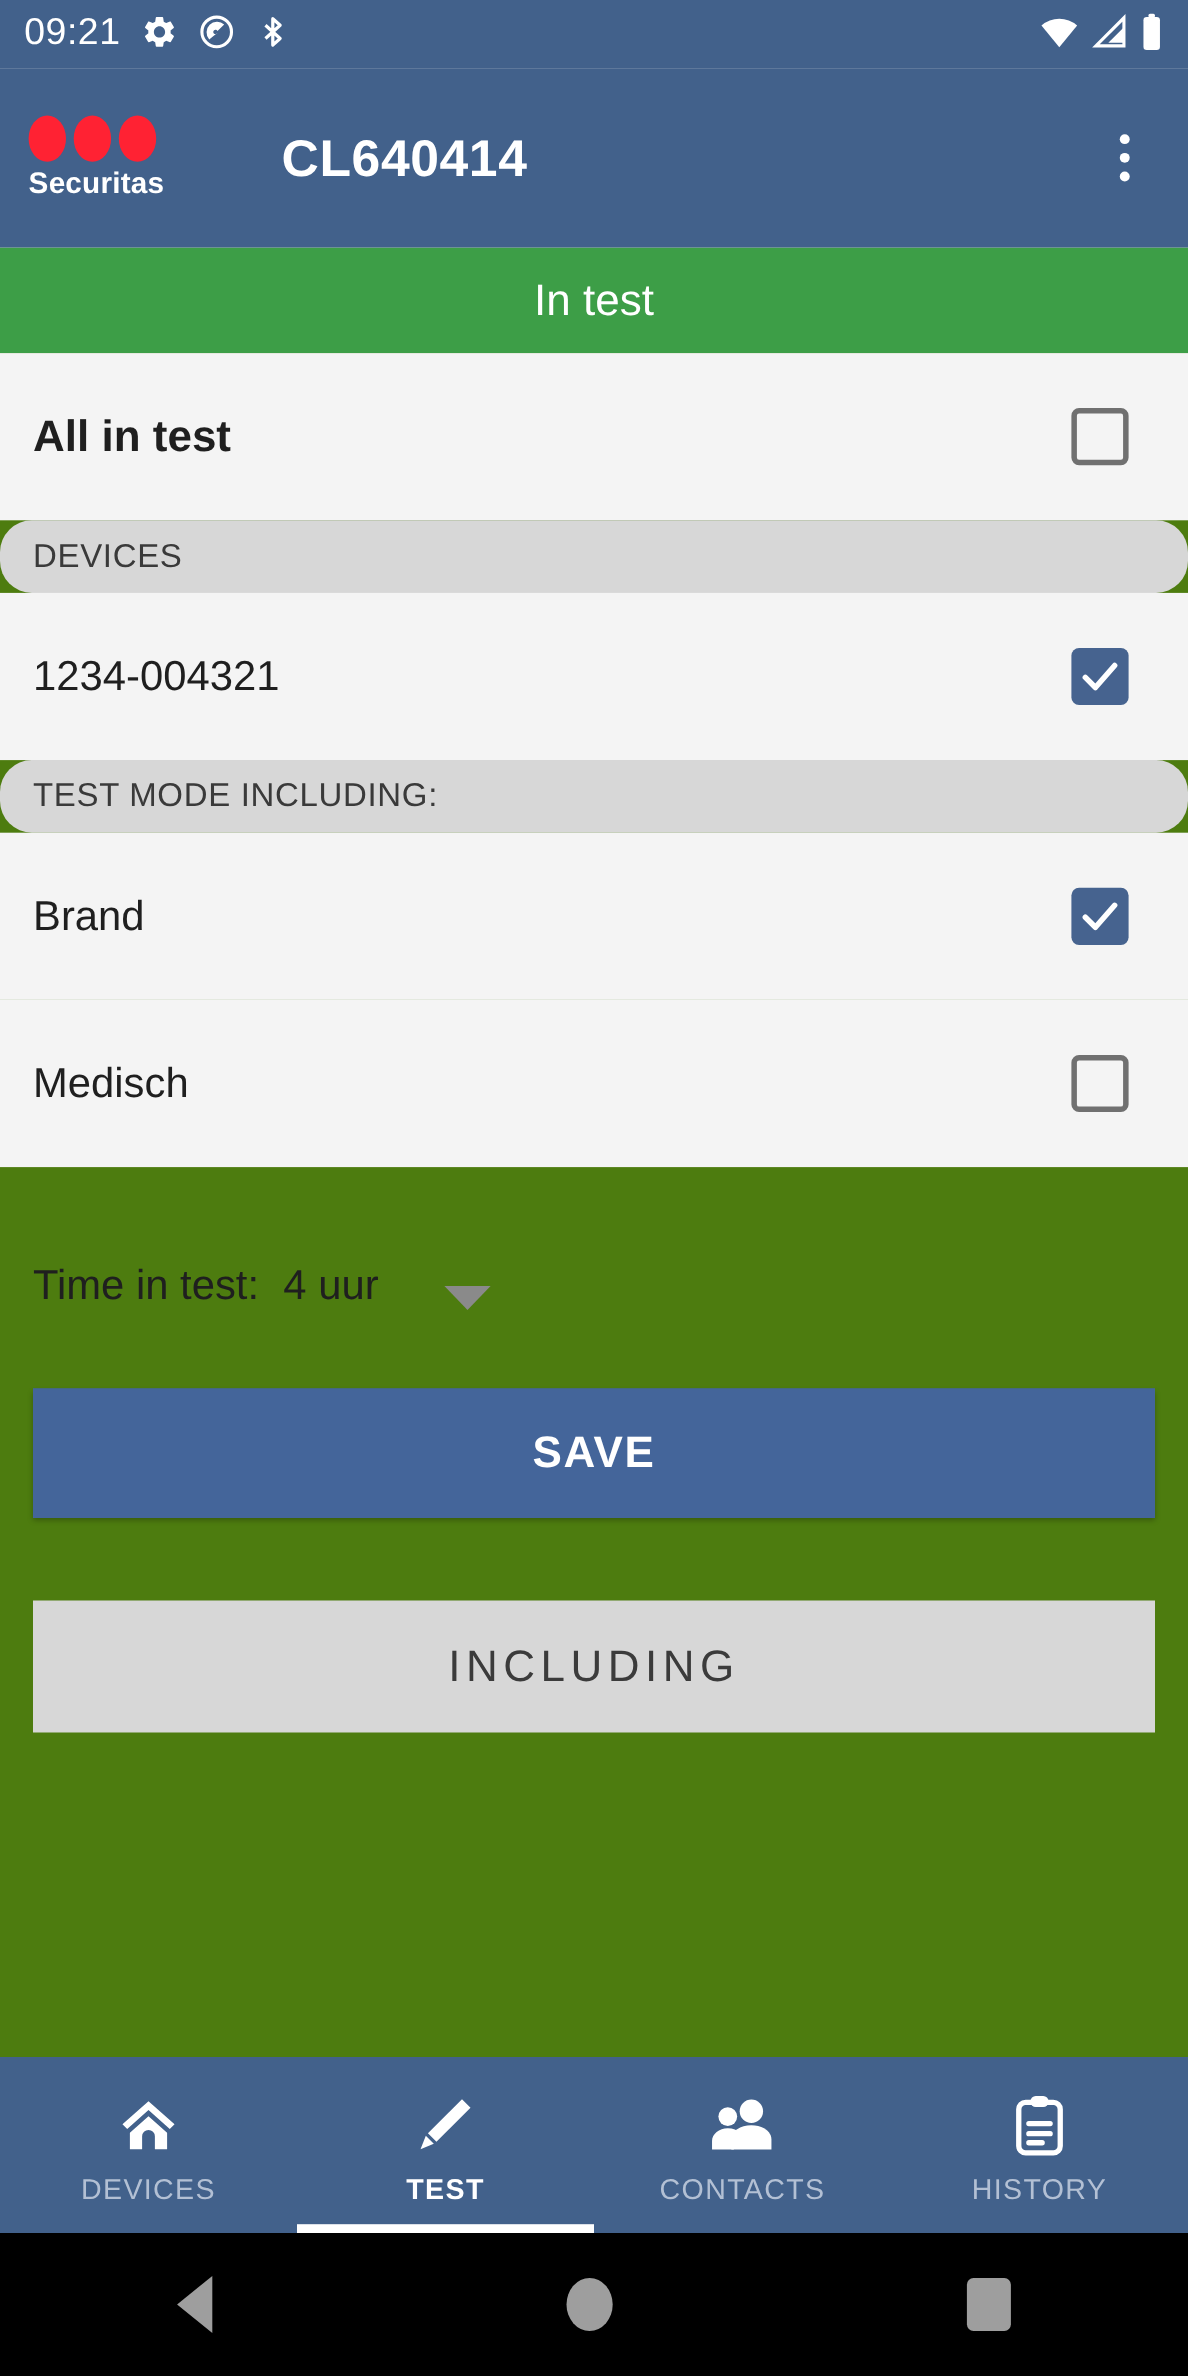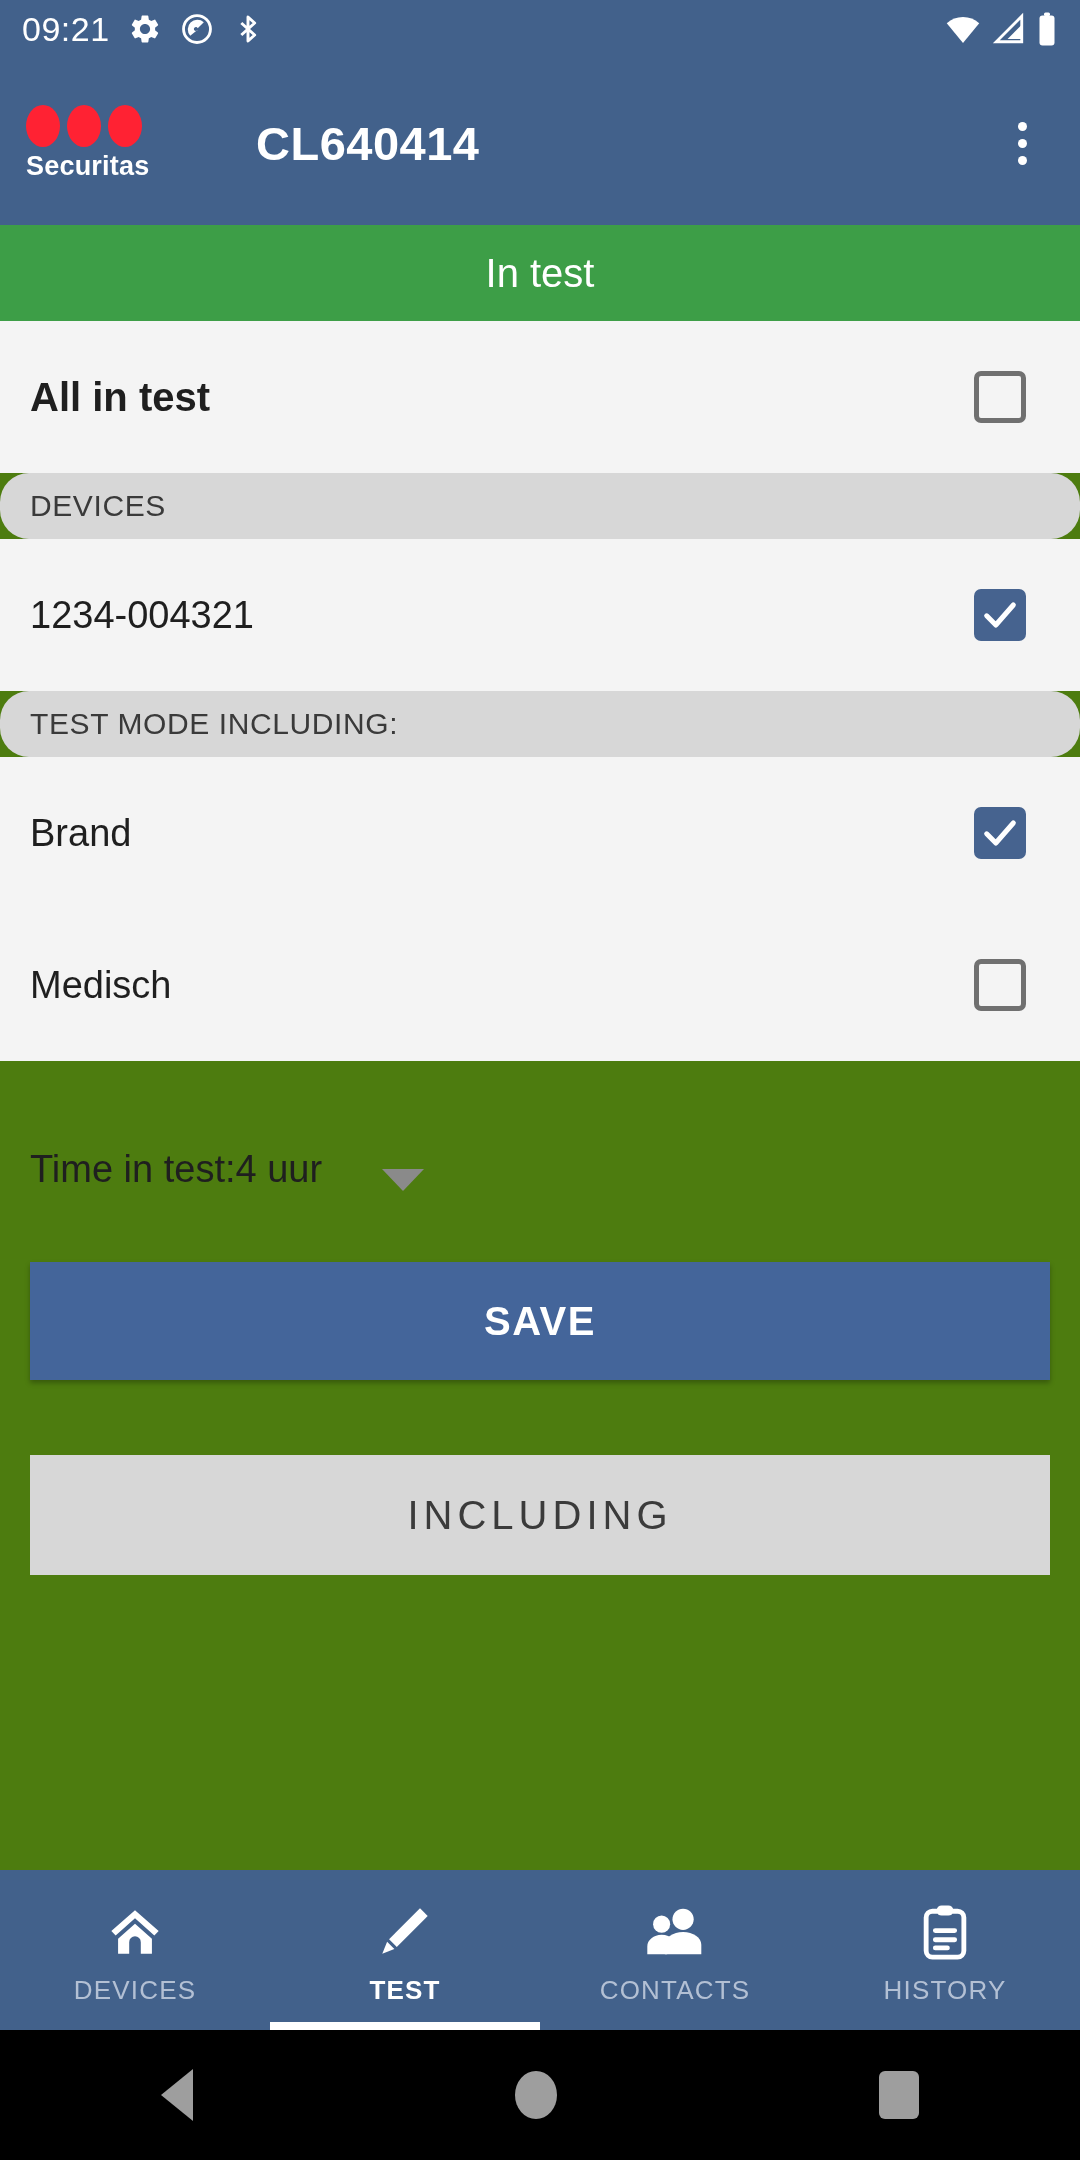--- a/index.html
+++ b/index.html
@@ -52,21 +52,21 @@
   
   .cbox { width:52px; height:52px; border-radius:7px; flex:0 0 auto;
     display:flex; align-items:center; justify-content:center; margin-right:24px; }
   .cbox.off { border:5px solid #707070; background:transparent; }
   .cbox.on { background:#46638F; }
   .cbox.on svg { display:block; }
 
   
   .timerow { height:130px; display:flex; align-items:flex-end; padding:0 30px; }
   .time-label { font-size:38px; color:#1f1f1f; }
-  .time-value { font-size:38px; color:#1f1f1f; margin-left:0; }
+  .time-value { font-size:38px; color:#1f1f1f; margin-left:22px; }
   .caret { width:0; height:0; border-left:21px solid transparent;
     border-right:21px solid transparent; border-top:22px solid #8a8a8a;
     margin-left:60px; }
 
   
   .btn-wrap { padding:0 30px; }
   .btn { width:100%; display:flex; align-items:center; justify-content:center;
     border:none; font-family:inherit; }
   .btn-save { height:118px; background:#44659A; margin-top:71px;
     box-shadow:0 3px 5px rgba(0,0,0,.28); }

